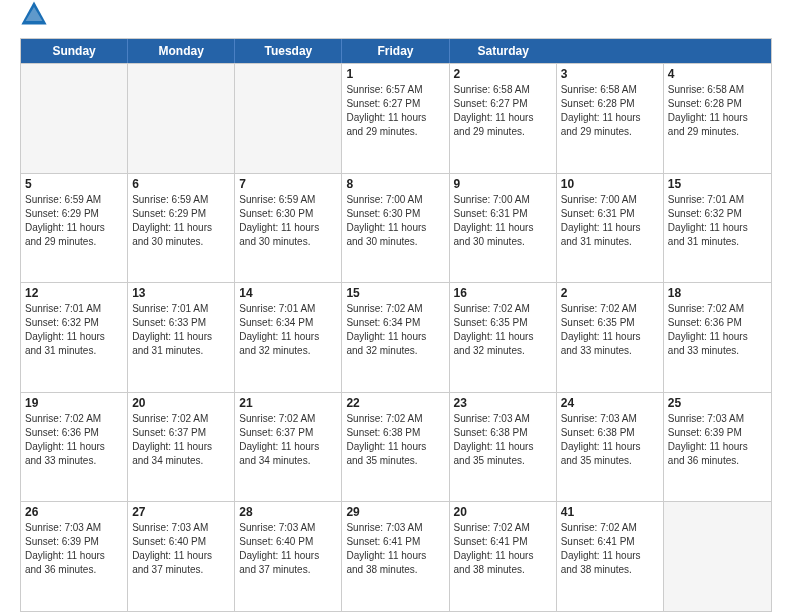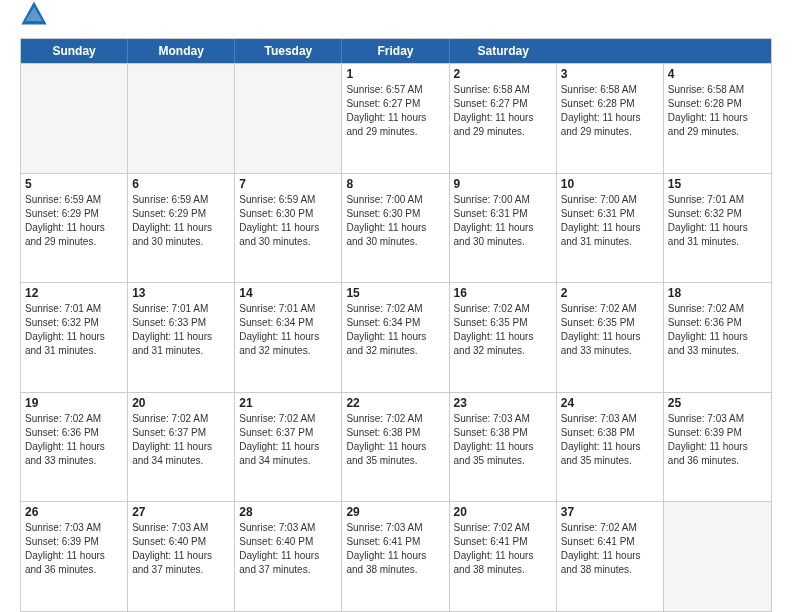--- a/index.html
+++ b/index.html
@@ -273,20 +273,20 @@
           </div>
           <div class="cal-cell">
             <div class="day-num">29</div>
             <div class="day-info">Sunrise: 7:03 AM<br>Sunset: 6:41 PM<br>Daylight: 11 hours and 38 minutes.</div>
           </div>
           <div class="cal-cell">
             <div class="day-num">20</div>
             <div class="day-info">Sunrise: 7:02 AM<br>Sunset: 6:41 PM<br>Daylight: 11 hours and 38 minutes.</div>
           </div>
           <div class="cal-cell">
-            <div class="day-num">37</div>
+            <div class="day-num">41</div>
             <div class="day-info">Sunrise: 7:02 AM<br>Sunset: 6:41 PM<br>Daylight: 11 hours and 38 minutes.</div>
           </div>
           <div class="cal-cell empty"></div>
         </div>
       </div>
   </div>
 </div>
 
 </body></html>

